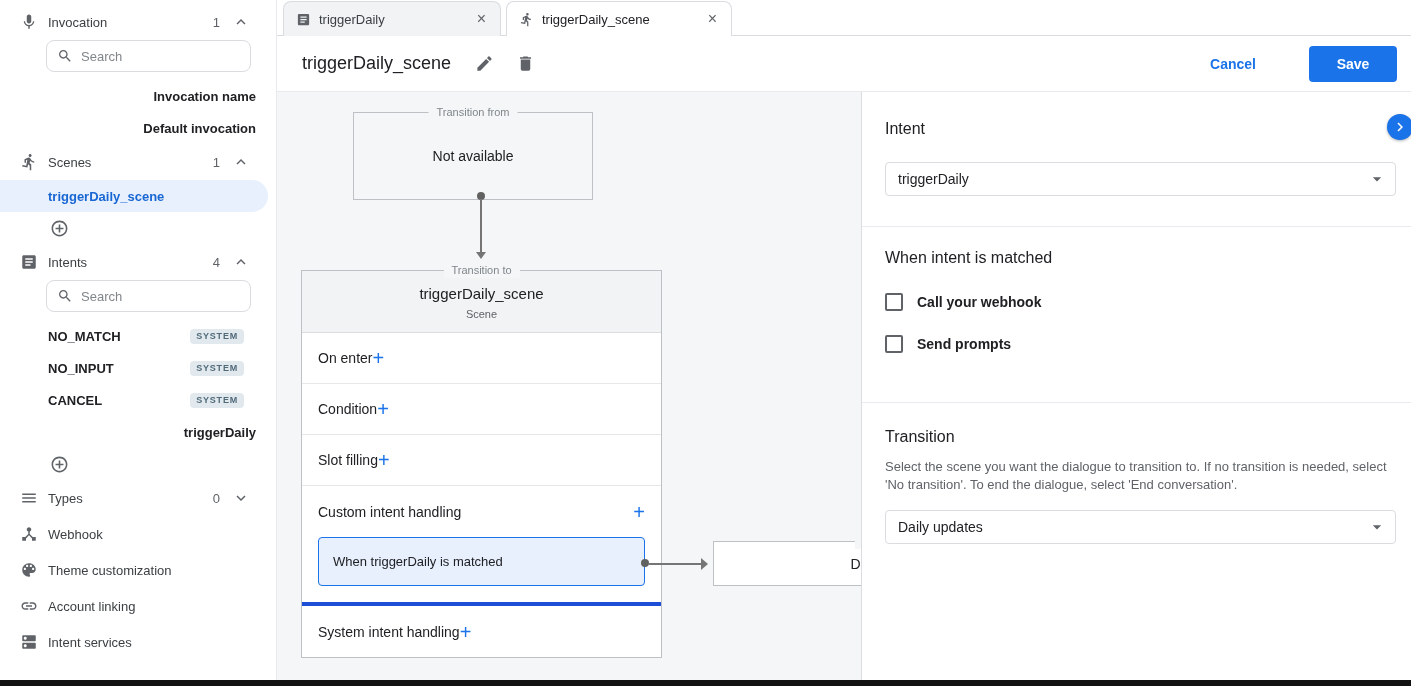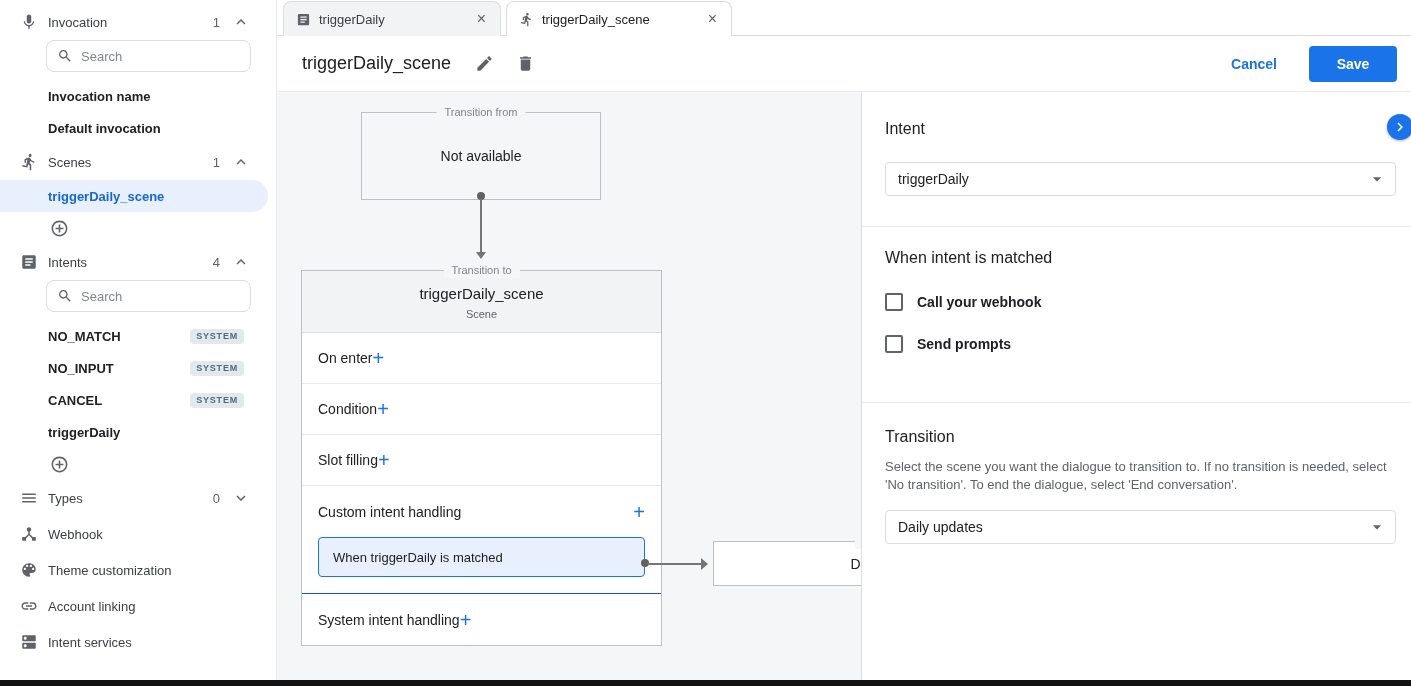--- a/index.html
+++ b/index.html
@@ -21,21 +21,21 @@
   .ic{width:18px;height:18px;fill:var(--muted);flex-shrink:0;}
   .side-head{height:36px;display:flex;align-items:center;padding:0 16px 0 20px;font-size:13px;color:var(--text2);cursor:pointer;}
   .side-head .ic{margin-right:10px;}
   .side-count{margin-left:auto;color:var(--muted);font-size:13px;}
   .side-chev{margin-left:12px;}
   .search-box{display:flex;align-items:center;gap:8px;margin:0 0 8px 46px;width:205px;height:32px;border:1px solid var(--gray-border);border-radius:8px;padding:0 10px;background:#fff;}
   .search-box .ic{width:16px;height:16px;}
   .search-box input{border:none;outline:none;background:transparent;font-size:13px;flex:1;min-width:0;color:var(--text);font-family:"Liberation Sans",sans-serif;}
   .search-box input::placeholder{color:#80868b;}
   .side-item{height:32px;display:flex;align-items:center;padding:0 20px 0 48px;font-size:13px;color:var(--text2);cursor:pointer;}
-  .side-item.bold{font-weight:700;color:var(--text);}
+  .side-item.bold{font-weight:700;color:var(--text);justify-content:flex-end;}
   .side-item.selected{background:#e8f0fe;color:#1967d2;width:268px;border-radius:0 16px 16px 0;font-weight:700;}
   .side-item.plus-row{padding-left:50px;}
   .side-item.plus-row .ic{width:19px;height:19px;}
   .badge{margin-left:auto;margin-right:12px;background:#e1e9ef;color:#516b79;font-size:9px;font-weight:700;letter-spacing:.8px;padding:3px 6px;border-radius:4px;line-height:1;}
   .side-tool{height:36px;display:flex;align-items:center;padding:0 20px;font-size:13px;color:var(--text2);cursor:pointer;}
   .side-tool .ic{margin-right:10px;}
 
   
   .main{flex:1;display:flex;flex-direction:column;min-width:0;}
   .tabbar{height:36px;display:flex;align-items:flex-end;gap:5px;padding-left:6px;border-bottom:1px solid var(--gray-border);background:#fff;}
@@ -44,48 +44,48 @@
   .tab .ic{width:15px;height:15px;}
   .tab-label{flex:1;overflow:hidden;white-space:nowrap;text-overflow:ellipsis;}
   .tab-close{font-size:16px;color:var(--muted);padding:0 4px;line-height:1;}
 
   .header{height:56px;display:flex;align-items:center;background:#fff;padding:0 14px 0 25px;border-bottom:1px solid #e8eaed;}
   .title{font-size:18px;font-weight:400;color:var(--text);}
   .icon-btn{background:none;border:none;padding:2px;margin-left:22px;cursor:pointer;display:flex;align-items:center;}
   .icon-btn + .icon-btn{margin-left:18px;}
   .icon-btn .ic{width:19px;height:19px;}
   .cancel-btn{margin-left:auto;margin-right:32px;background:none;border:none;color:var(--accent);font-size:14px;font-weight:700;cursor:pointer;font-family:"Liberation Sans",sans-serif;}
-  .save-btn{width:88px;height:36px;background:var(--accent);color:#fff;border:none;border-radius:4px;font-size:14px;font-weight:700;cursor:pointer;font-family:"Liberation Sans",sans-serif;}
+  .save-btn{width:88px;height:36px;background:var(--accent);color:#fff;border:none;border-radius:4px;font-size:14px;font-weight:700;cursor:pointer;font-family:"Liberation Sans",sans-serif;margin-left:21px;}
 
   .content{flex:1;display:flex;min-height:0;}
 
   
   .canvas{width:584px;flex-shrink:0;position:relative;background:var(--canvas);overflow:hidden;}
   .fbox{position:absolute;border:1px solid var(--card-border);}
   .legend{position:absolute;top:-8px;left:50%;transform:translateX(-50%);background:var(--canvas);padding:0 8px;font-size:11px;color:#80868b;white-space:nowrap;line-height:15px;}
   .fbox-content{display:flex;align-items:center;justify-content:center;height:100%;font-size:14px;color:var(--text);}
-  .from-box{left:84px;top:20px;width:240px;height:88px;}
+  .from-box{left:76px;top:20px;width:240px;height:88px;}
   .target-box{left:436px;top:449px;width:360px;height:45px;background:#fff;}
 
   .dot{position:absolute;width:8px;height:8px;border-radius:50%;background:#616161;}
   .vline{position:absolute;left:203px;top:107px;width:1.5px;height:53px;background:#757575;}
   .arrow-down{position:absolute;left:199px;top:160px;width:0;height:0;border-left:5px solid transparent;border-right:5px solid transparent;border-top:7px solid #757575;}
   .hline{position:absolute;left:372px;top:471px;width:52px;height:1.5px;background:#757575;}
   .arrow-right{position:absolute;left:424px;top:466px;width:0;height:0;border-top:6px solid transparent;border-bottom:6px solid transparent;border-left:7px solid #757575;}
 
   .scene-card{position:absolute;left:24px;top:178px;width:361px;background:#fff;border:1px solid var(--card-border);}
   .scene-head{background:#f1f3f4;text-align:center;padding:14px 10px 12px;border-bottom:1px solid var(--gray-border);}
   .scene-title{font-size:15px;color:var(--text);}
   .scene-sub{font-size:11px;color:var(--muted);margin-top:6px;}
   .scene-row{height:51px;display:flex;align-items:center;padding:0 16px;font-size:14px;color:var(--text);border-bottom:1px solid #e6e8ea;background:#fff;}
   .scene-row.last{border-bottom:none;}
-  .scene-section{border-bottom:1px solid #1d4ed8;padding-bottom:16px;}
+  .scene-section{border-bottom:4px solid #1d4ed8;padding-bottom:16px;}
   .scene-row-inner{height:51px;display:flex;align-items:center;justify-content:space-between;padding:0 16px;font-size:14px;color:var(--text);}
   .plus{color:var(--accent);font-size:20px;font-weight:400;line-height:1;cursor:pointer;}
-  .chip{margin:0 16px;height:40px;border:1.5px solid var(--accent);background:#e8f0fe;border-radius:4px;display:flex;align-items:center;padding:0 14px;font-size:13px;color:var(--text);cursor:pointer;}
+  .chip{margin:0 16px;height:49px;border:1.5px solid var(--accent);background:#e8f0fe;border-radius:4px;display:flex;align-items:center;padding:0 14px;font-size:13px;color:var(--text);cursor:pointer;}
 
   
   .panel{flex:1;background:#fff;border-left:1px solid var(--gray-border);position:relative;padding:28px 15px 0 23px;min-width:0;}
   .panel-toggle{position:absolute;top:22px;right:-2px;width:26px;height:26px;border-radius:50%;background:var(--accent);border:none;display:flex;align-items:center;justify-content:center;cursor:pointer;box-shadow:0 1px 3px rgba(0,0,0,.3);}
   .panel-toggle .ic{fill:#fff;width:18px;height:18px;}
   .panel-heading{font-size:16px;font-weight:400;color:var(--text);}
   .select{margin-top:24px;height:34px;border:1px solid var(--gray-border);border-radius:4px;display:flex;align-items:center;justify-content:space-between;padding:0 8px 0 12px;font-size:14px;color:var(--text);cursor:pointer;background:#fff;}
   .select .ic{width:20px;height:20px;fill:#5f6368;}
   hr.pdiv{border:none;border-top:1px solid #e8eaed;margin:30px -15px 0 -23px;}
   hr.pdiv.second{margin-top:49px;}

